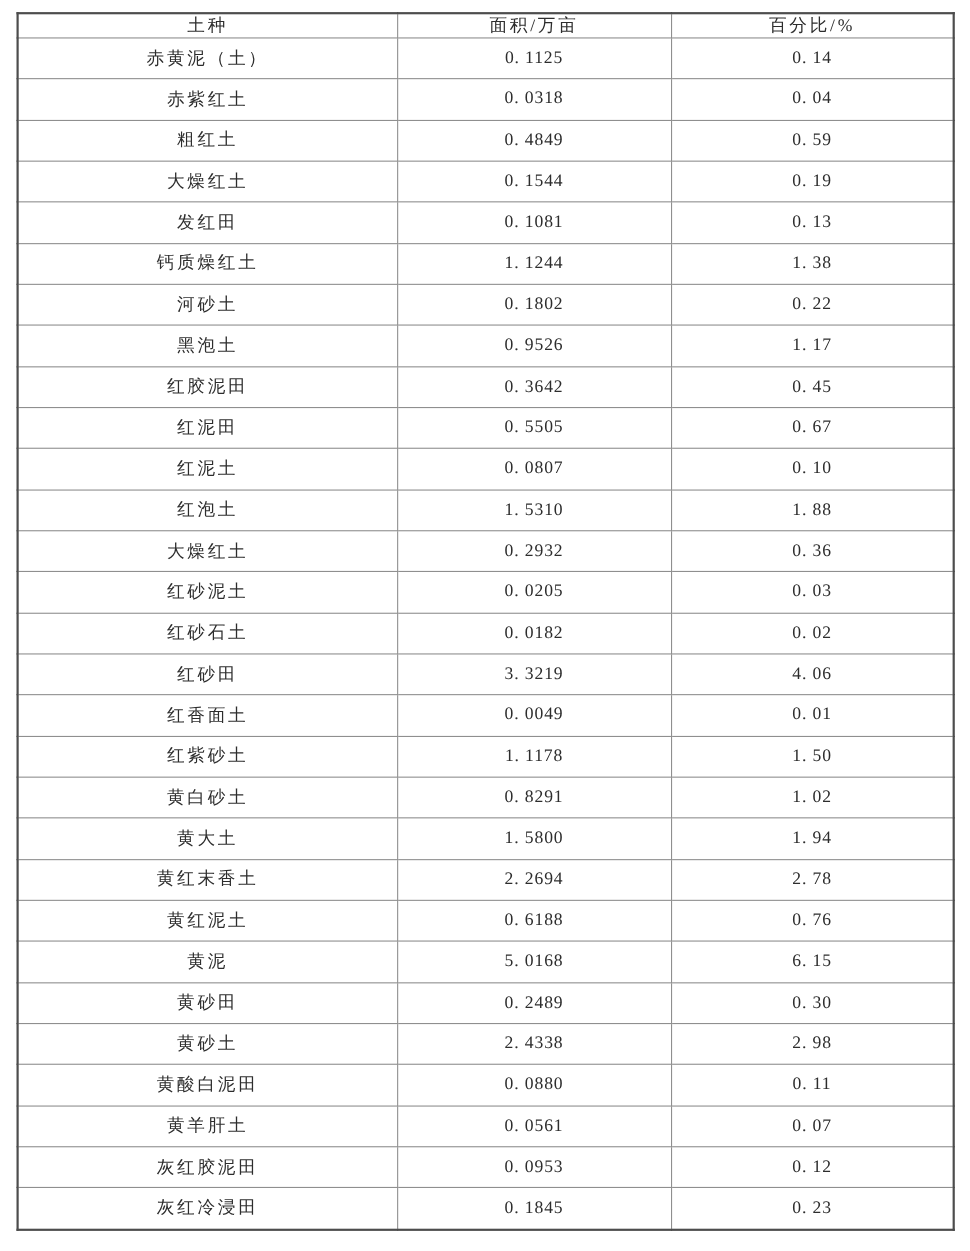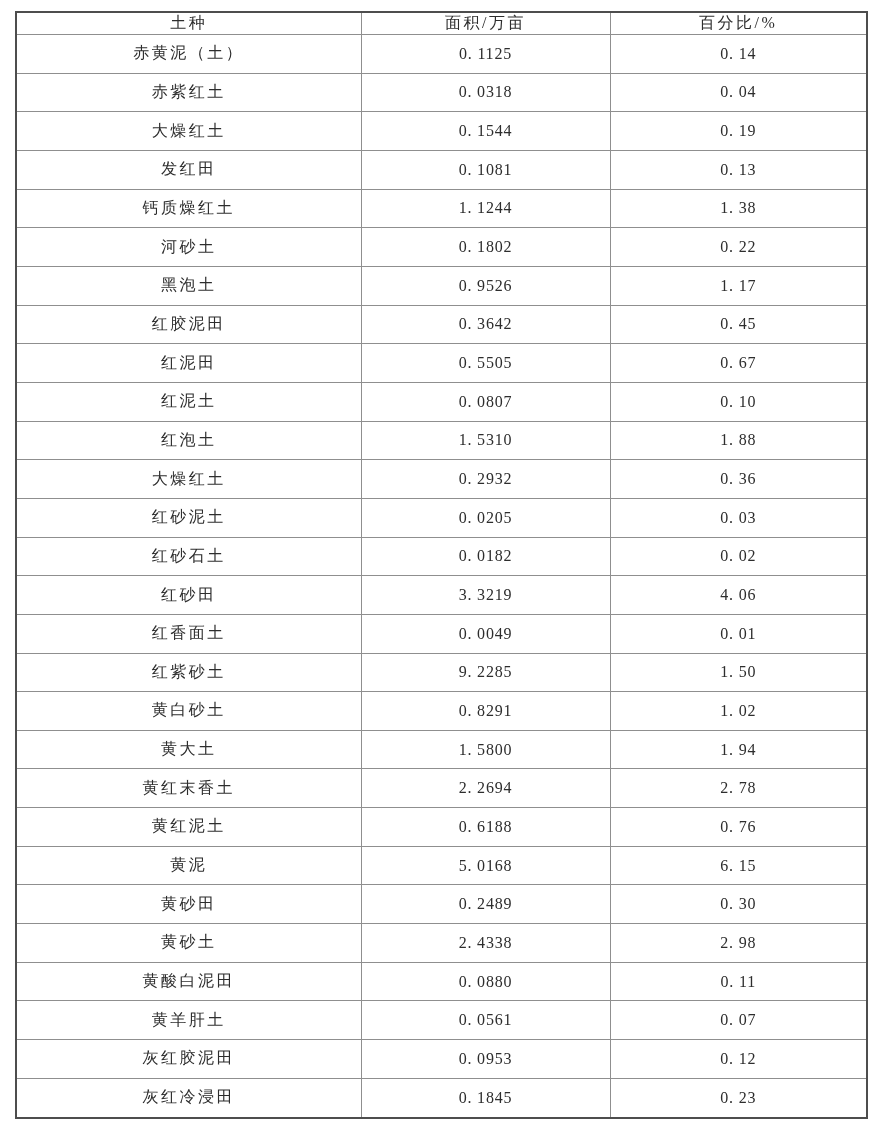--- a/index.html
+++ b/index.html
@@ -68,20 +68,25 @@
           <td class="num">0. 1125</td>
           <td class="num">0. 14</td>
         </tr>
 
         <tr>
           <td class="cjk">赤紫红土</td>
           <td class="num">0. 0318</td>
           <td class="num">0. 04</td>
         </tr>
 
+        <tr>
+          <td class="cjk">粗红土</td>
+          <td class="num">0. 4849</td>
+          <td class="num">0. 59</td>
+        </tr>
 
         <tr>
           <td class="cjk">大燥红土</td>
           <td class="num">0. 1544</td>
           <td class="num">0. 19</td>
         </tr>
 
         <tr>
           <td class="cjk">发红田</td>
           <td class="num">0. 1081</td>
@@ -156,21 +161,21 @@
 
         <tr>
           <td class="cjk">红香面土</td>
           <td class="num">0. 0049</td>
           <td class="num">0. 01</td>
         </tr>
 
 
         <tr>
           <td class="cjk">红紫砂土</td>
-          <td class="num">9. 2285</td>
+          <td class="num">1. 1178</td>
           <td class="num">1. 50</td>
         </tr>
 
         <tr>
           <td class="cjk">黄白砂土</td>
           <td class="num">0. 8291</td>
           <td class="num">1. 02</td>
         </tr>
 
         <tr>

